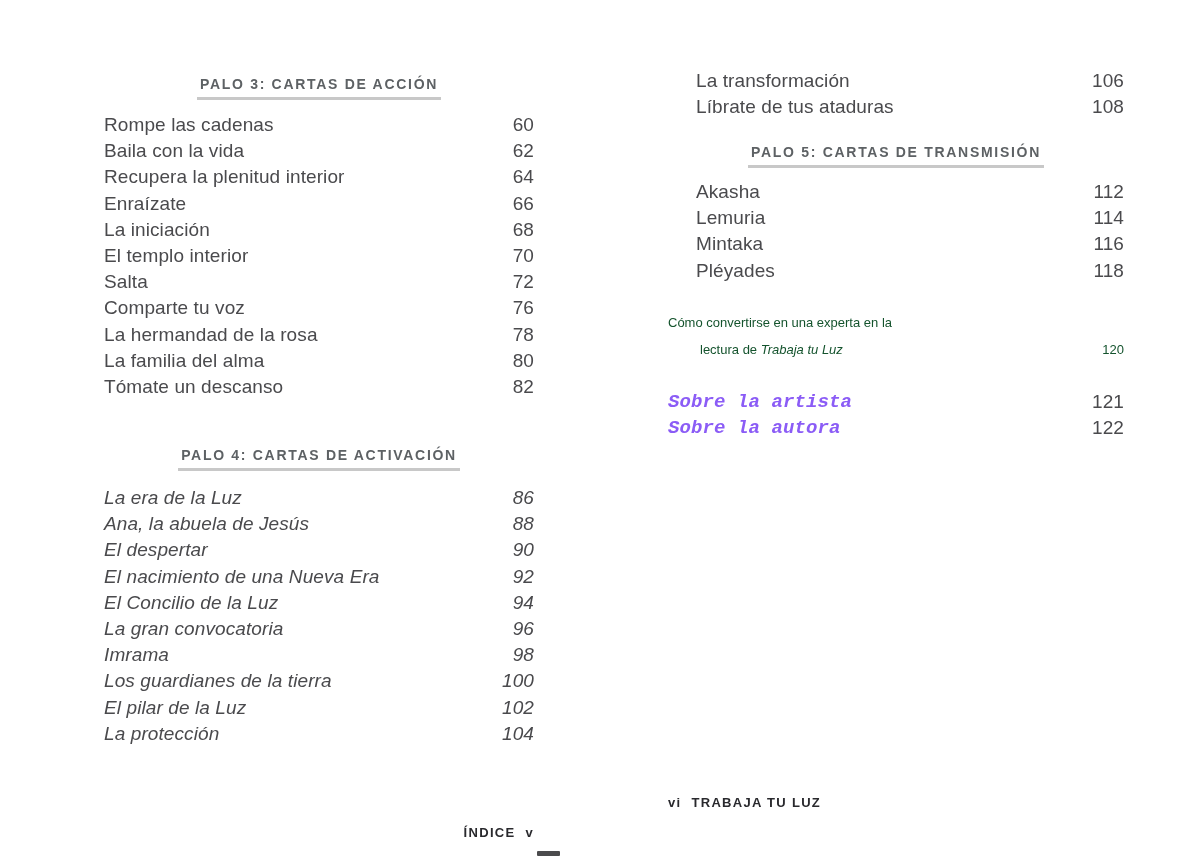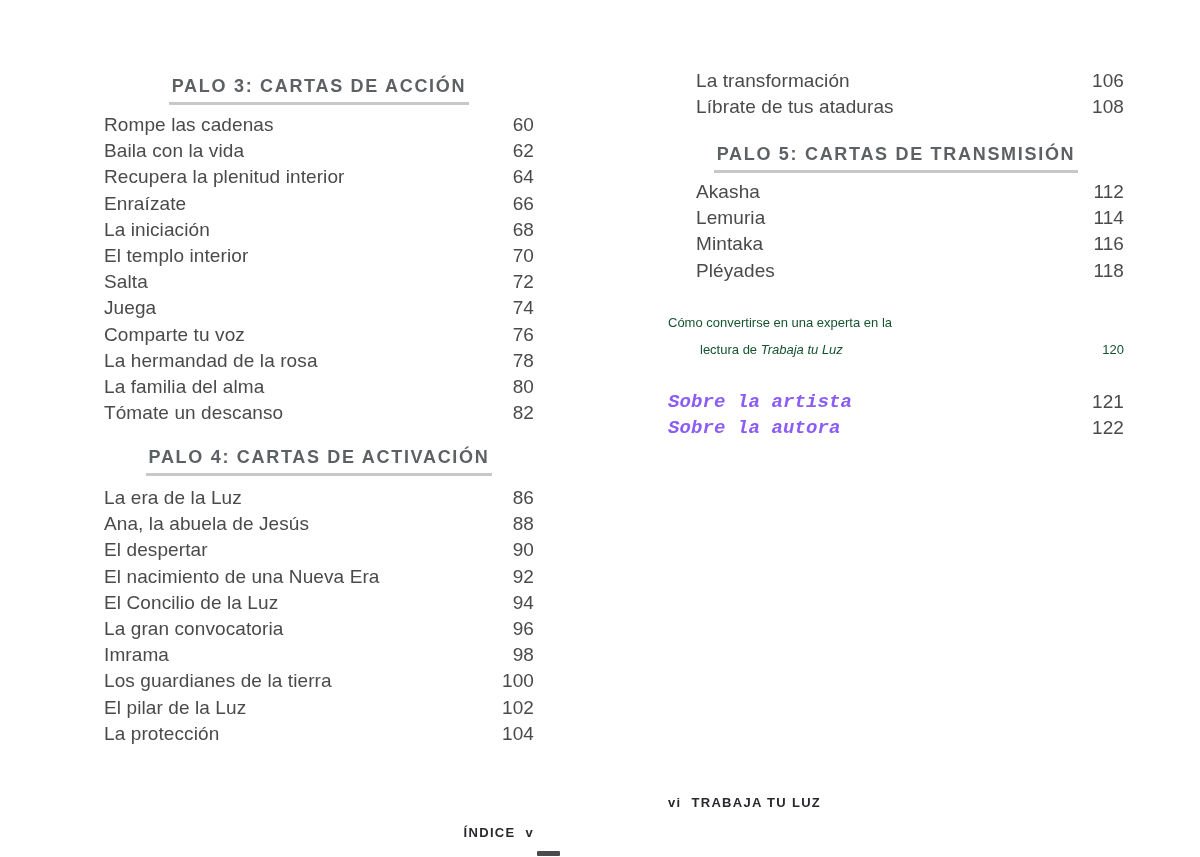--- a/index.html
+++ b/index.html
@@ -4,21 +4,21 @@
 <style>
   * { margin:0; padding:0; box-sizing:border-box; }
   html,body { width:1200px; height:857px; background:#ffffff; overflow:hidden; }
   body { font-family:"Liberation Sans", sans-serif; color:#48484b; position:relative; }
 
   .abs { position:absolute; }
 
   
   .section-heading {
     text-align:center;
-    font-size:18px;
+    font-size:14px;
     font-weight:700;
     letter-spacing:1.7px;
     color:#5d6164;
   }
   .section-heading .hd-inner {
     display:inline-block;
     padding:0 3px 5px 3px;
     border-bottom:3px solid #c8c8c8;
   }
 
@@ -101,24 +101,20 @@
       </div>
       <div class="toc-row">
         <span class="toc-title">El templo interior</span>
         <span class="toc-page">70</span>
       </div>
       <div class="toc-row">
         <span class="toc-title">Salta</span>
         <span class="toc-page">72</span>
       </div>
       <div class="toc-row">
-        <span class="toc-title">Juega</span>
-        <span class="toc-page">74</span>
-      </div>
-      <div class="toc-row">
         <span class="toc-title">Comparte tu voz</span>
         <span class="toc-page">76</span>
       </div>
       <div class="toc-row">
         <span class="toc-title">La hermandad de la rosa</span>
         <span class="toc-page">78</span>
       </div>
       <div class="toc-row">
         <span class="toc-title">La familia del alma</span>
         <span class="toc-page">80</span>
@@ -126,21 +122,21 @@
       <div class="toc-row">
         <span class="toc-title">Tómate un descanso</span>
         <span class="toc-page">82</span>
       </div>
     </div>
 
   <h2 class="abs section-heading" style="left:104px; top:447px; width:430px;">
     <span class="hd-inner">PALO 4: CARTAS DE ACTIVACIÓN</span>
   </h2>
 
-  <div class="abs toc-list" style="left:104px; top:485px; width:430px;">
+  <div class="abs toc-list" style="left:104px; top:485px; width:430px;font-style:italic;">
       <div class="toc-row">
         <span class="toc-title">La era de la Luz</span>
         <span class="toc-page">86</span>
       </div>
       <div class="toc-row">
         <span class="toc-title">Ana, la abuela de Jesús</span>
         <span class="toc-page">88</span>
       </div>
       <div class="toc-row">
         <span class="toc-title">El despertar</span>

